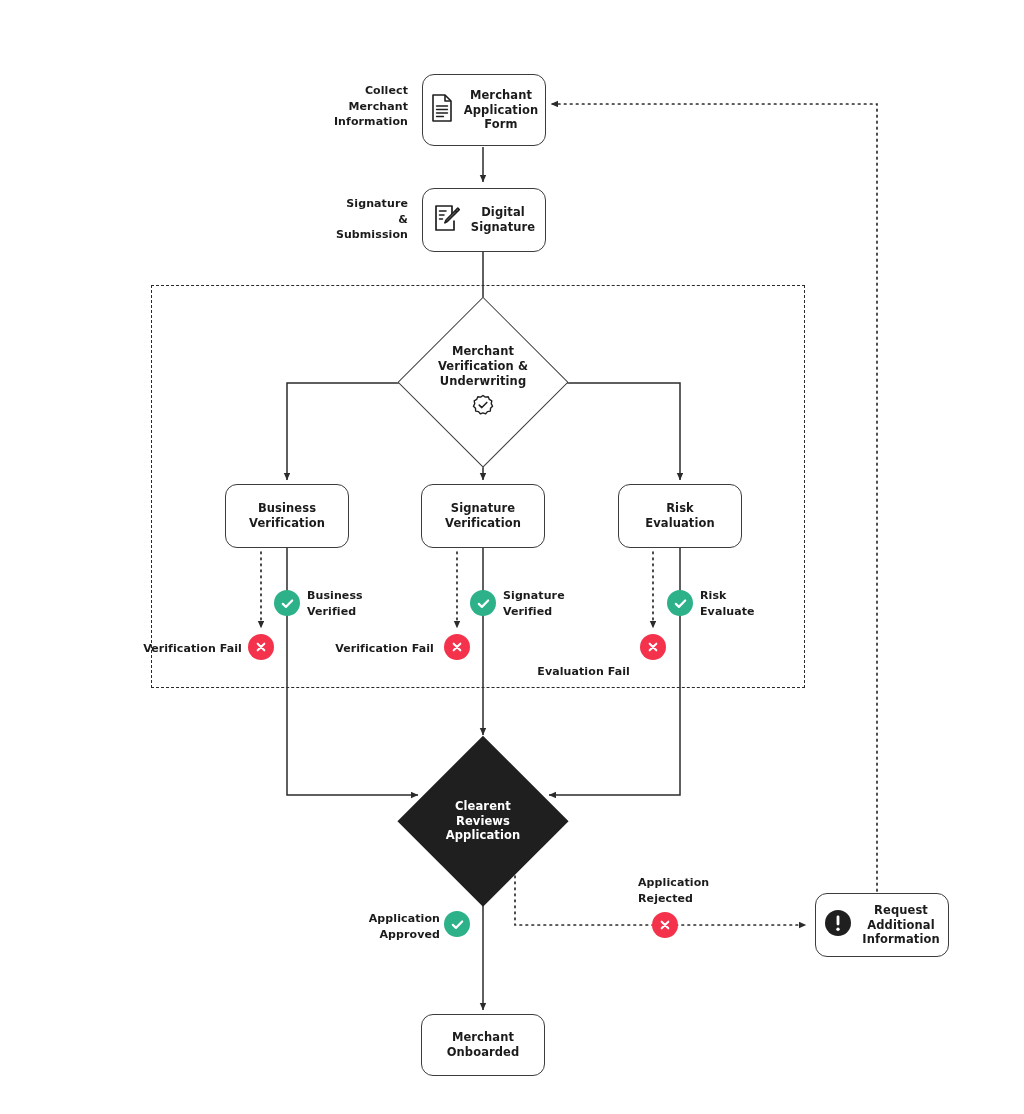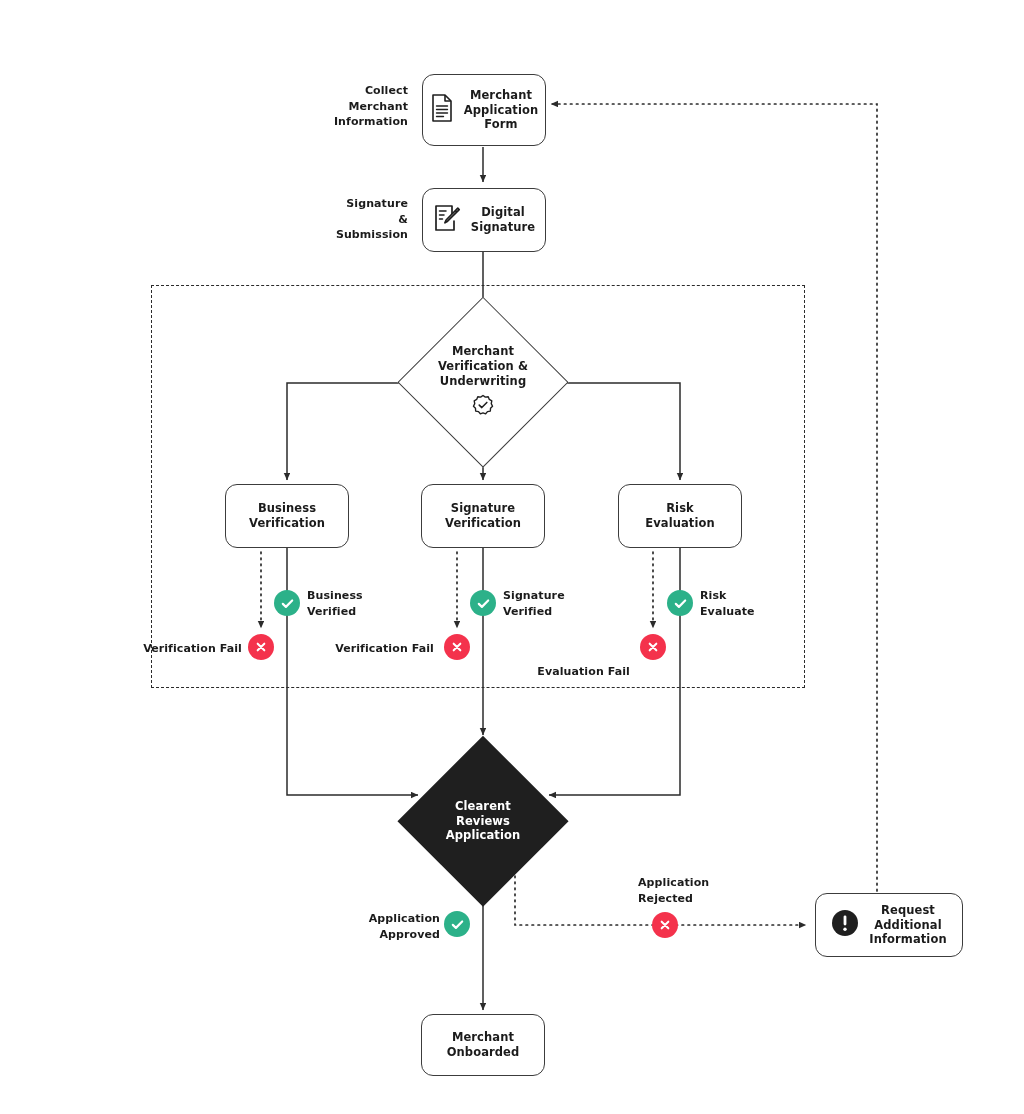--- a/index.html
+++ b/index.html
@@ -320,21 +320,21 @@
   </div>
 
   <div class="edge-label left" style="left:638px; top:875px; width:120px;">Application
 Rejected</div>
   <div class="badge fail" style="left:652px; top:912px;">
     <svg width="14" height="14" viewBox="0 0 16 16">
       <path d="M4.2,4.2 L11.8,11.8 M11.8,4.2 L4.2,11.8" fill="none" stroke="#ffffff" stroke-width="2.3" stroke-linecap="round"></path>
     </svg>
   </div>
 
-  <div class="node" style="left:815px; top:893px; width:148px; height:64px;">
+  <div class="node" style="left:815px; top:893px; width:134px; height:64px;">
     <span class="nicon">
       <svg width="28" height="28" viewBox="0 0 28 28">
         <circle cx="14" cy="14" r="13" fill="#1f1f1f"></circle>
         <rect x="12.6" y="6.4" width="2.8" height="10" rx="1.4" fill="#ffffff"></rect>
         <circle cx="14" cy="20.2" r="1.7" fill="#ffffff"></circle>
       </svg>
     </span>
     <span class="nlabel">Request
 Additional
 Information</span>

